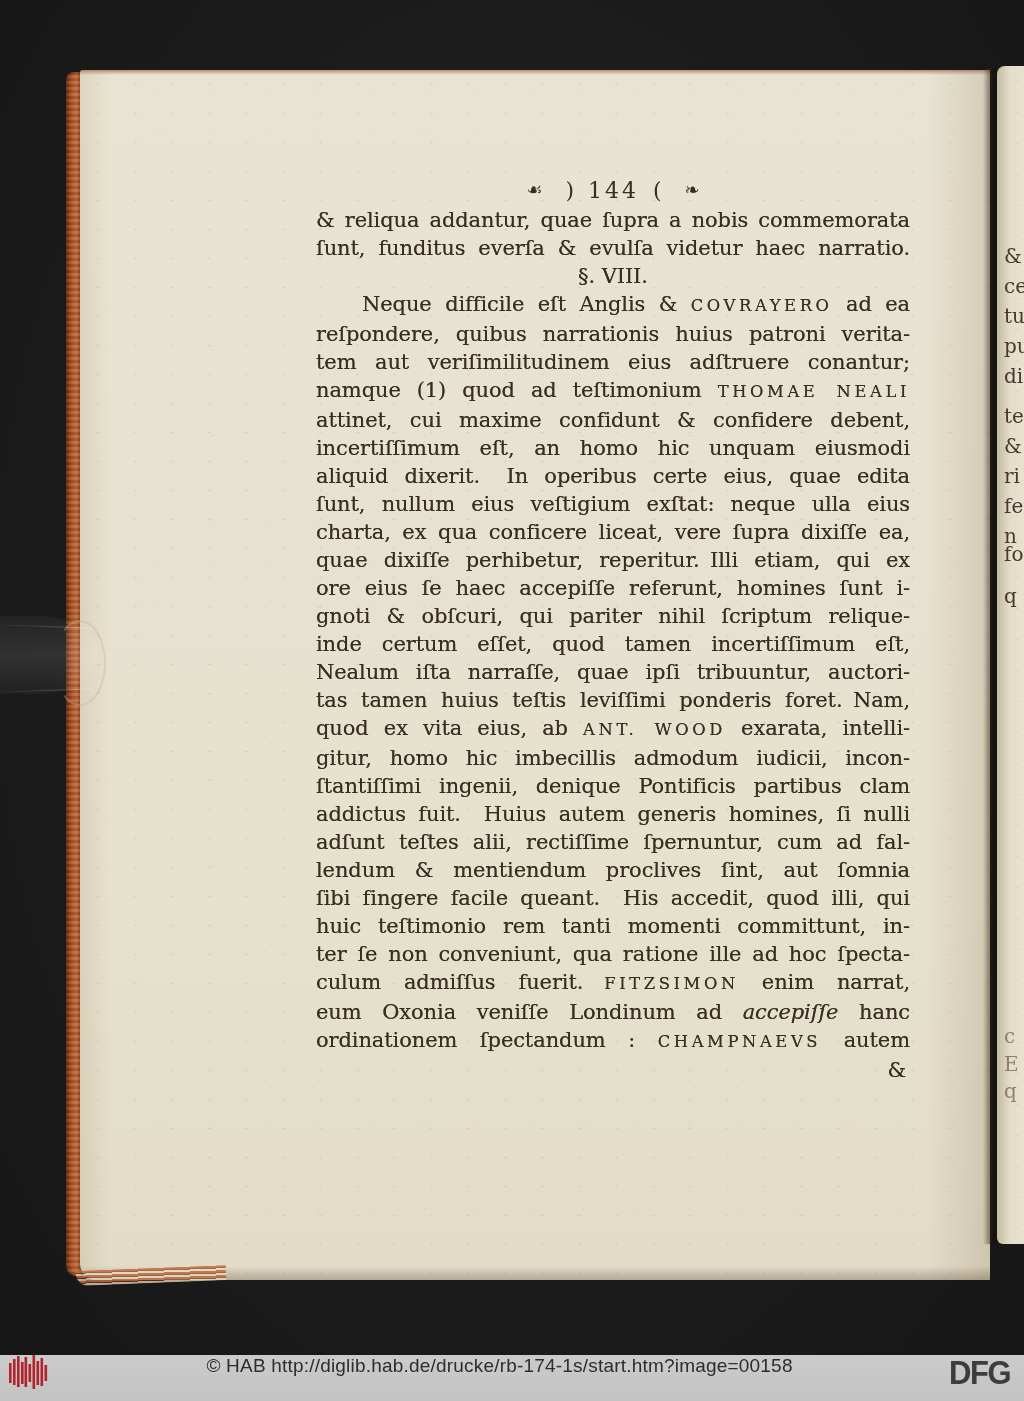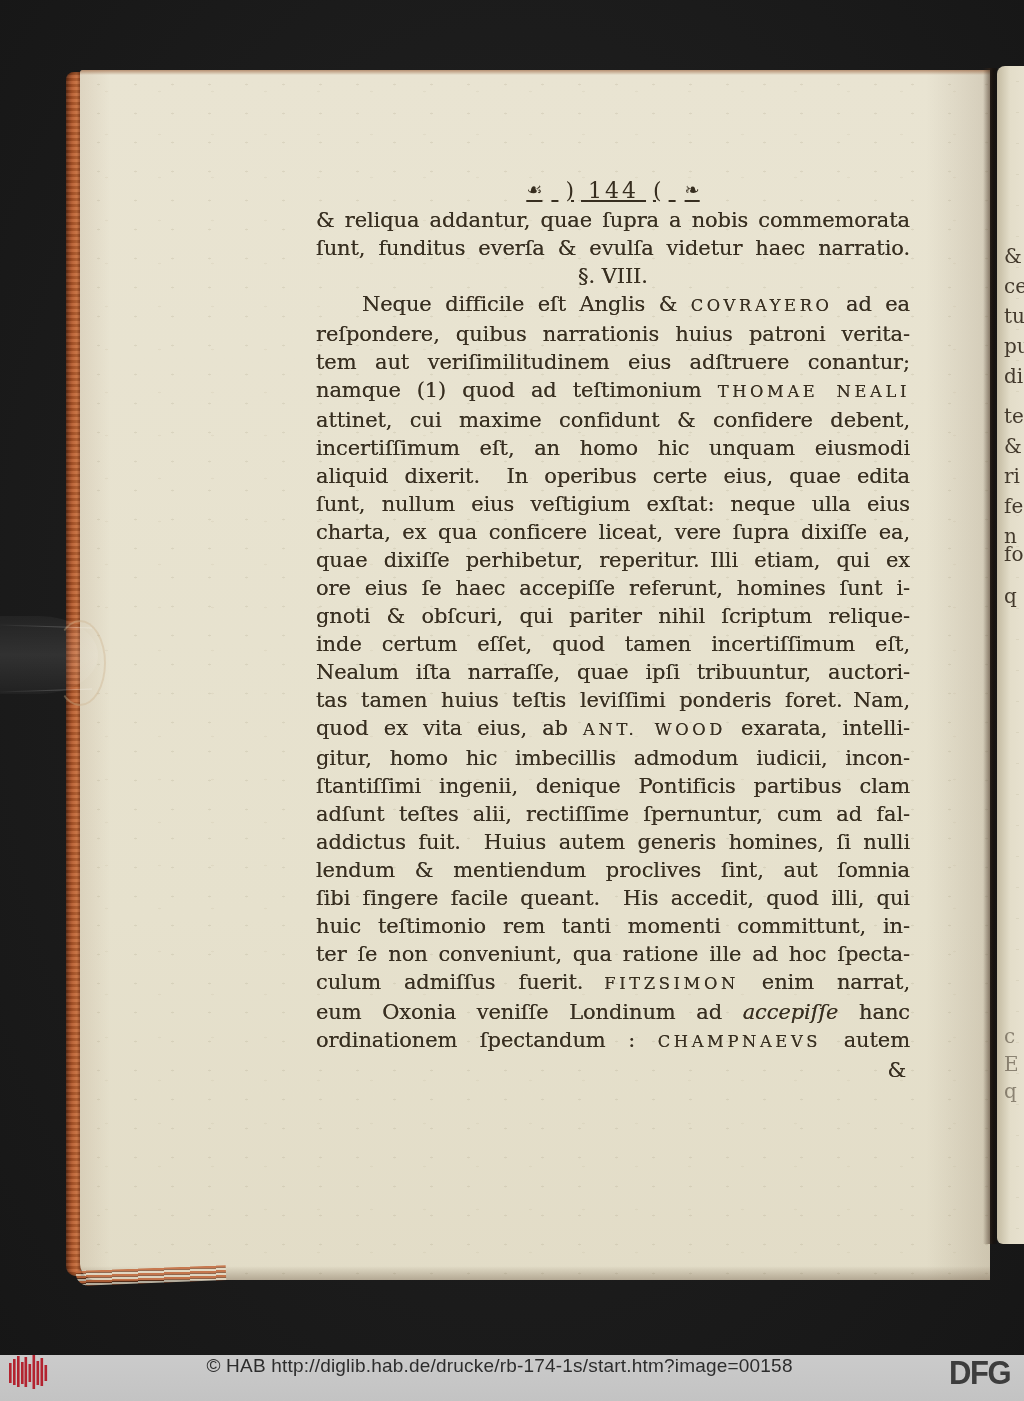--- a/index.html
+++ b/index.html
@@ -78,21 +78,21 @@
   .glass .hl1 { top:36px; transform:rotate(2deg); }
   .glass .hl2 { top:100px; transform:rotate(-2deg); }
   .glass .bulge {
     position:absolute; left:54px; top:30px; width:48px; height:82px;
     border:2px solid rgba(205,178,142,0.38); border-left-color:transparent;
     border-radius:50%;
   }
 
   
   .text-block { position:absolute; left:316px; top:176px; width:594px; color:#372e20; }
-  .header-line { text-align:center; font-size:22px; height:30px; line-height:30px; white-space:nowrap;text-decoration:underline; }
+  .header-line { text-align:center; font-size:22px; height:30px; line-height:30px; white-space:nowrap; }
   .header-line .orn { font-family:"DejaVu Sans", sans-serif; font-size:18px; margin:0 9px; position:relative; top:-2px; }
   .header-line .brk { margin:0 7px; }
   .header-line .num { letter-spacing:3px; }
   .line {
     font-size:21px; line-height:28px; letter-spacing:-0.1px;
     text-align:justify; text-align-last:justify;
     text-shadow:0 0 0.5px rgba(55,46,32,0.7);
   }
   .line .sc { font-size:0.78em; letter-spacing:0.22em; }
   .line .it { font-style:italic; }
@@ -147,22 +147,22 @@
         <div class="line"><span>charta, ex qua conficere liceat, vere ſupra dixiſſe ea,</span></div>
         <div class="line"><span>quae dixiſſe perhibetur, reperitur. Illi etiam, qui ex</span></div>
         <div class="line"><span>ore eius ſe haec accepiſſe referunt, homines ſunt i-</span></div>
         <div class="line"><span>gnoti &amp; obſcuri, qui pariter nihil ſcriptum relique-</span></div>
         <div class="line"><span>inde certum eſſet, quod tamen incertiſſimum eſt,</span></div>
         <div class="line"><span>Nealum iſta narraſſe, quae ipſi tribuuntur, auctori-</span></div>
         <div class="line"><span>tas tamen huius teſtis leviſſimi ponderis foret. Nam,</span></div>
         <div class="line"><span>quod ex vita eius, ab </span><span class="sc">ANT. WOOD</span><span> exarata, intelli-</span></div>
         <div class="line"><span>gitur, homo hic imbecillis admodum iudicii, incon-</span></div>
         <div class="line"><span>ſtantiſſimi ingenii, denique Pontificis partibus clam</span></div>
+        <div class="line"><span>addictus fuit.  Huius autem generis homines, ſi nulli</span></div>
         <div class="line"><span>adſunt teſtes alii, rectiſſime ſpernuntur, cum ad fal-</span></div>
-        <div class="line"><span>addictus fuit.  Huius autem generis homines, ſi nulli</span></div>
         <div class="line"><span>lendum &amp; mentiendum proclives ſint, aut ſomnia</span></div>
         <div class="line"><span>ſibi fingere facile queant.  His accedit, quod illi, qui</span></div>
         <div class="line"><span>huic teſtimonio rem tanti momenti committunt, in-</span></div>
         <div class="line"><span>ter ſe non conveniunt, qua ratione ille ad hoc ſpecta-</span></div>
         <div class="line"><span>culum admiſſus fuerit.  </span><span class="sc">FITZSIMON</span><span> enim narrat,</span></div>
         <div class="line"><span>eum Oxonia veniſſe Londinum ad </span><span class="it">accepiſſe</span><span> hanc</span></div>
         <div class="line"><span>ordinationem ſpectandum : </span><span class="sc">CHAMPNAEVS</span><span> autem</span></div>
       </div>
     <div class="line right">&amp;</div>
   </div>

